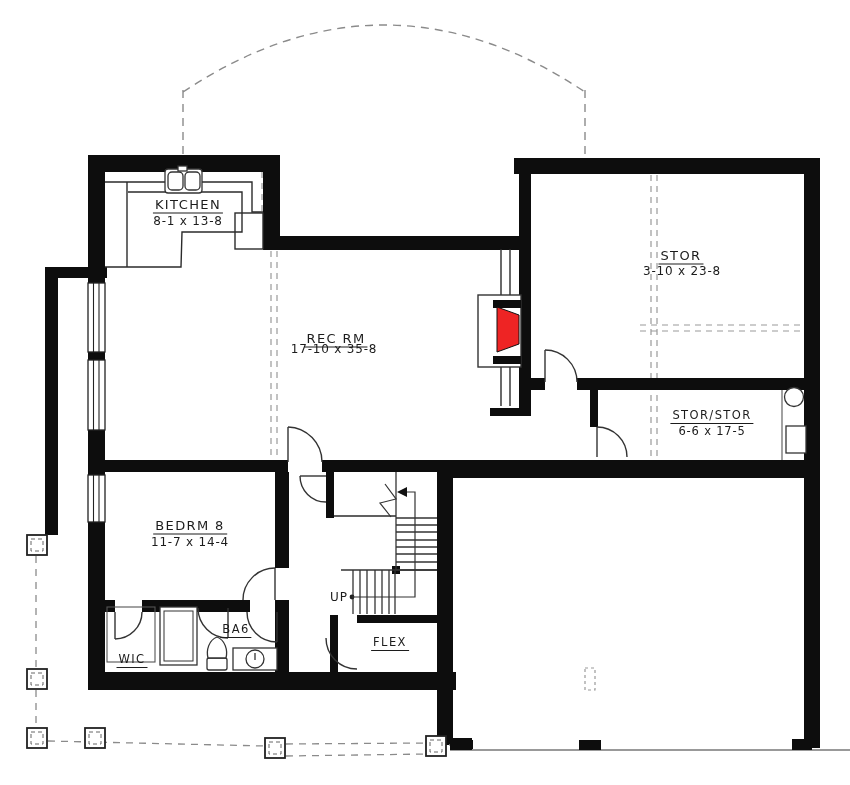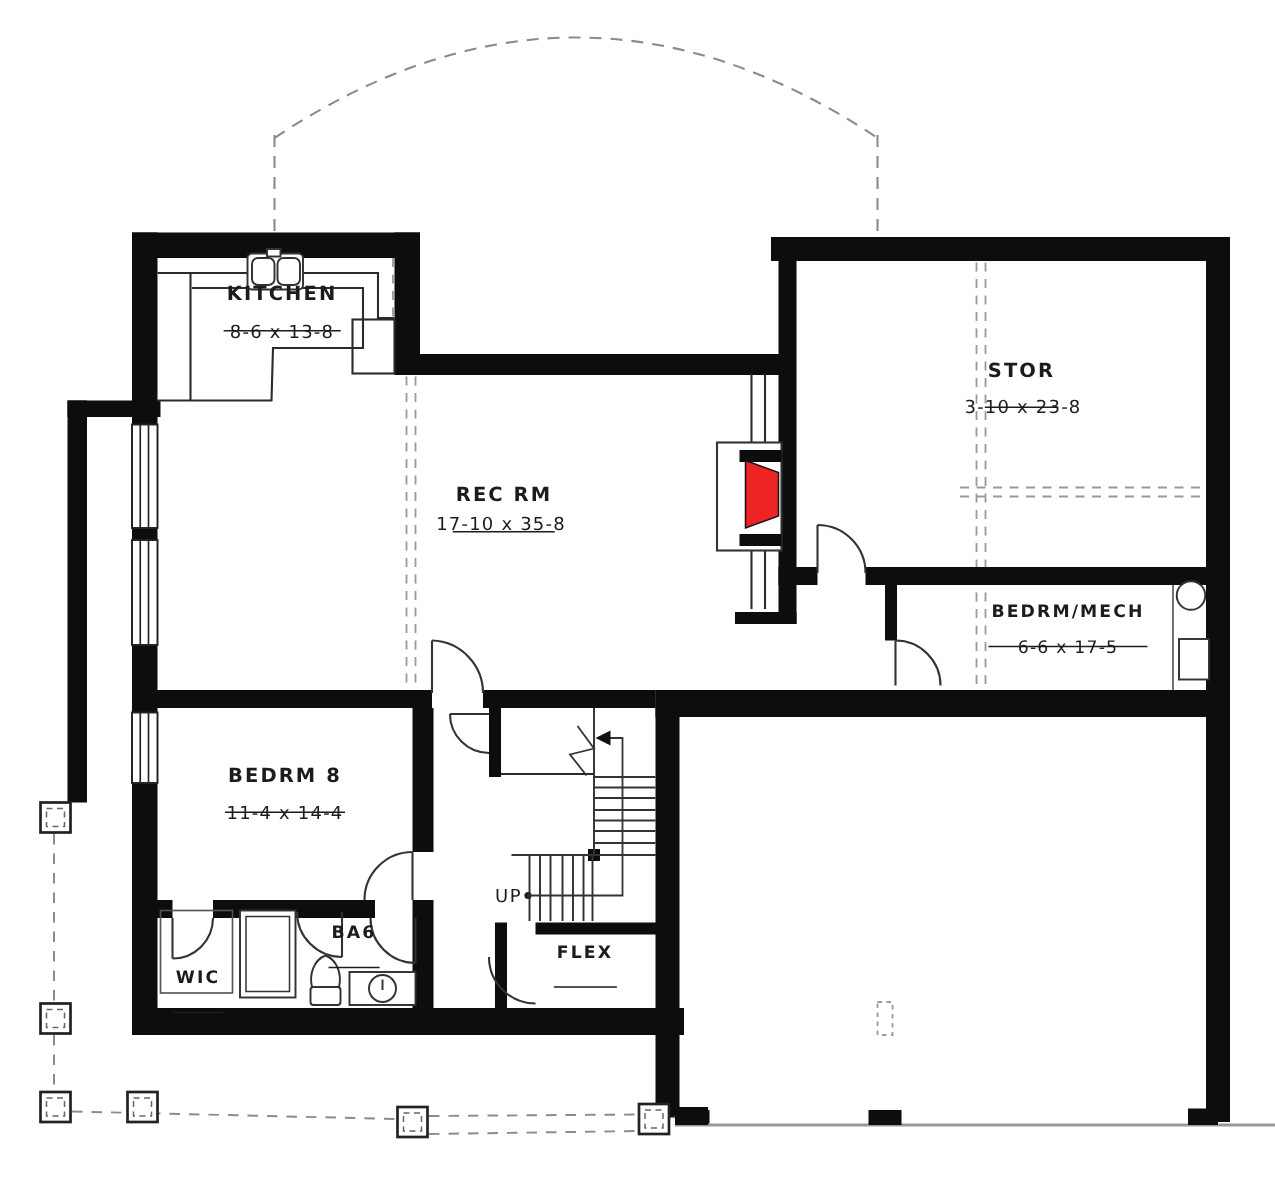--- a/index.html
+++ b/index.html
@@ -4,22 +4,22 @@
 <style>
   :root{
     --c-background:#ffffff; --c-wall:#0d0d0d; --c-fireplace-red:#ee2424;
     --c-thin-line:#2b2b2b; --c-dashed-line:#8b8b8b;
   }
   html,body{margin:0;padding:0;background:#fff;}
   .stage{position:relative;width:850px;height:785px;background:var(--c-background);overflow:hidden;}
   .stage svg{position:absolute;left:0;top:0;}
   .lbl{position:absolute;transform:translate(-50%,-50%);font-family:"DejaVu Sans",sans-serif;
        color:#1c1c1c;white-space:nowrap;text-align:center;}
-  .room-name{font-size:13px;font-weight:700;letter-spacing:1.4px;
-       border-bottom:1.6px solid #1c1c1c;padding:0 2px 16px;}
+  .room-name{font-size:13px;font-weight:400;letter-spacing:1.4px;
+       border-bottom:1.6px solid #1c1c1c;padding:0 2px 1px;}
   .room-dims{font-size:12px;letter-spacing:0.8px;}
   .tiny{font-size:11.5px;}
   .up-lbl{font-size:12px;letter-spacing:1px;}
 </style>
 </head>
 <body>
 
 <div class="stage">
 
 <svg width="850" height="785" viewBox="0 0 850 785">
@@ -243,33 +243,33 @@
 
   <g>
     <line x1="450" y1="750" x2="850" y2="750" stroke="#999" stroke-width="2"></line>
     <rect x="450" y="738" width="22" height="12" fill="var(--c-wall)"></rect>
     <rect x="579" y="740" width="22" height="10" fill="var(--c-wall)"></rect>
     <rect x="792" y="739" width="20" height="11" fill="var(--c-wall)"></rect>
   </g>
 </svg>
 
 <div class="lbl room-name" style="left:188px;top:205px">KITCHEN</div>
-<div class="lbl room-dims" style="left:188px;top:221px">8-6 x 13-8</div>
+<div class="lbl room-dims" style="left:188px;top:221px">8-1 x 13-8</div>
 
 <div class="lbl room-name" style="left:681px;top:256px">STOR</div>
 <div class="lbl room-dims" style="left:682px;top:271px">3-10 x 23-8</div>
 
 <div class="lbl room-name" style="left:336px;top:339px">REC RM</div>
 <div class="lbl room-dims" style="left:334px;top:349px">17-10 x 35-8</div>
 
-<div class="lbl room-name tiny" style="left:712px;top:416px">BEDRM/MECH</div>
+<div class="lbl room-name tiny" style="left:712px;top:416px">STOR/STOR</div>
 <div class="lbl room-dims tiny" style="left:712px;top:431px">6-6 x 17-5</div>
 
 <div class="lbl room-name" style="left:190px;top:526px">BEDRM 8</div>
-<div class="lbl room-dims" style="left:190px;top:542px">11-4 x 14-4</div>
+<div class="lbl room-dims" style="left:190px;top:542px">11-7 x 14-4</div>
 
 <div class="lbl room-name tiny" style="left:132px;top:660px">WIC</div>
 <div class="lbl room-name tiny" style="left:236px;top:630px">BA6</div>
 <div class="lbl room-name tiny" style="left:390px;top:643px">FLEX</div>
 
 <div class="lbl up-lbl" style="left:339px;top:597px">UP</div>
 
 </div>
 
 </body></html>

